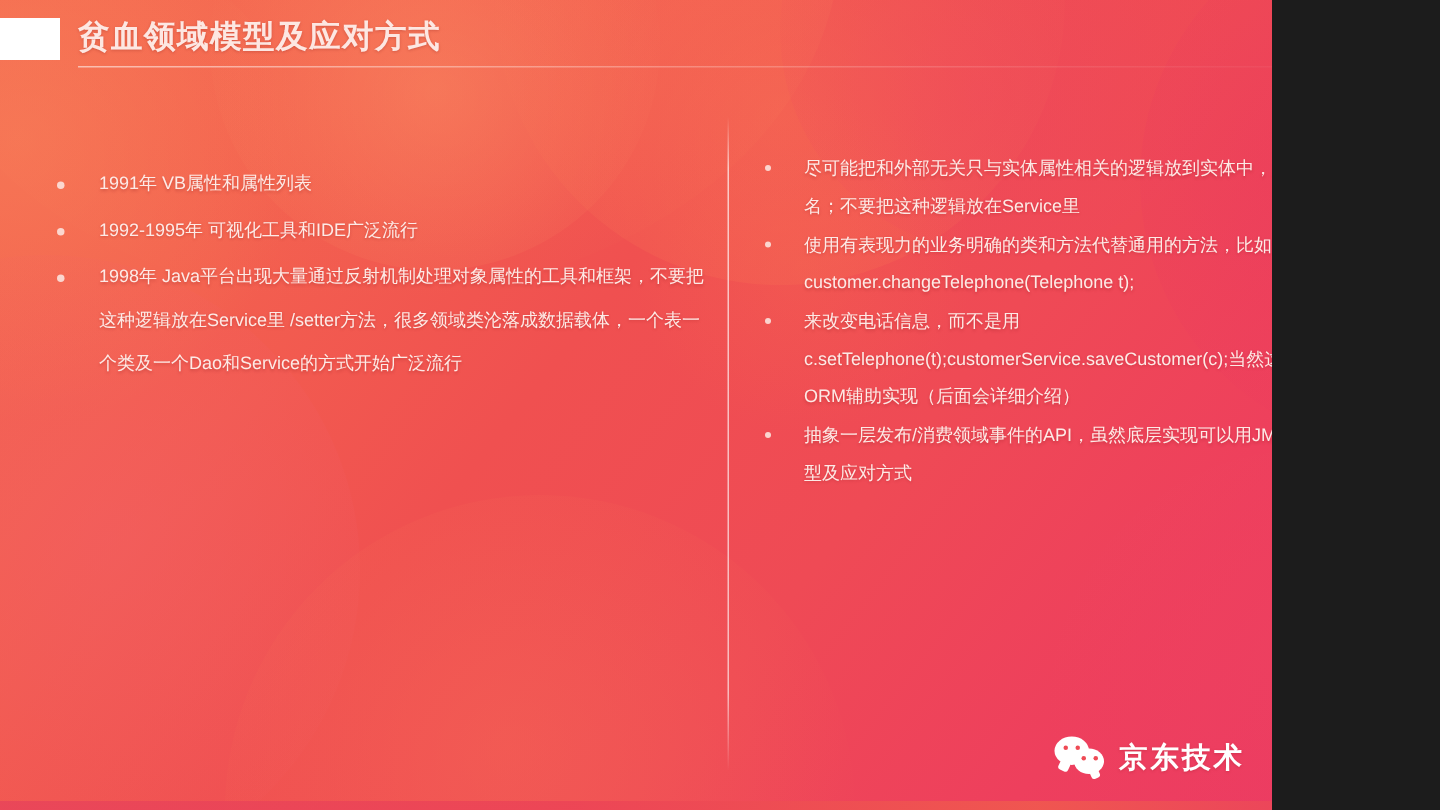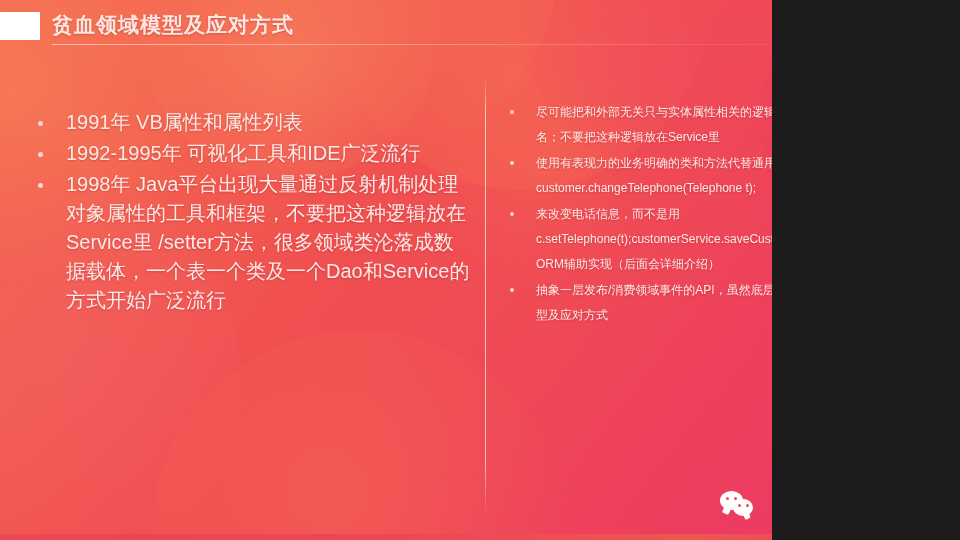--- a/index.html
+++ b/index.html
@@ -1,21 +1,21 @@
 <!DOCTYPE html>
 <html><head>
 <meta charset="utf-8">
 <title>贫血领域模型及应对方式</title>
 <style>
   html,body{margin:0;padding:0;background:#1c1c1c;}
   *{box-sizing:border-box;}
 
   .slide{
     position:relative;
-    width:772px;height:540px;
+    width:848px;height:540px;
     overflow:hidden;
     font-family:"Liberation Sans","DejaVu Sans",sans-serif;
     background:linear-gradient(128deg,#f4684f 0%,#f3604f 22%,#f05050 44%,#ef4a55 66%,#ee3f5d 86%,#ec3a62 100%);
   }
 
   
   .bg-layer{position:absolute;inset:0;overflow:hidden;pointer-events:none;}
   .blob{position:absolute;border-radius:50%;}
   .b1{width:330px;height:330px;left:-120px;top:-40px;
       background:radial-gradient(circle at 40% 40%,rgba(248,130,90,.55),rgba(248,130,90,0) 68%);}
@@ -82,21 +82,21 @@
   }
   ul.bullets li:before{
     content:"";
     position:absolute;
     border-radius:50%;
     background:#fbe0da;
     opacity:.92;
   }
 
   .col-left ul.bullets li{
-    font-size:20px;line-height:29px;margin-bottom:2px;
+    font-size:12px;line-height:29px;margin-bottom:2px;
   }
   .col-left ul.bullets li:before{
     left:8px;top:13px;width:5px;height:5px;
   }
 
   .col-right ul.bullets li{
     font-size:12px;line-height:25px;margin-bottom:1px;
   }
   .col-right ul.bullets li:before{
     left:10px;top:10px;width:4px;height:4px;
@@ -182,17 +182,18 @@
 
   <div class="wechat-mark">
     <span class="wx-icon">
       <span class="wx-bubble wx-big"></span>
       <span class="wx-bubble wx-small"></span>
       <span class="wx-dot wx-d1"></span>
       <span class="wx-dot wx-d2"></span>
       <span class="wx-dot wx-d3"></span>
       <span class="wx-dot wx-d4"></span>
     </span>
+    <span class="wx-text">京东技术</span>
   </div>
 
   <div class="bottom-strip"></div>
 
 </div>
 
 </body></html>

